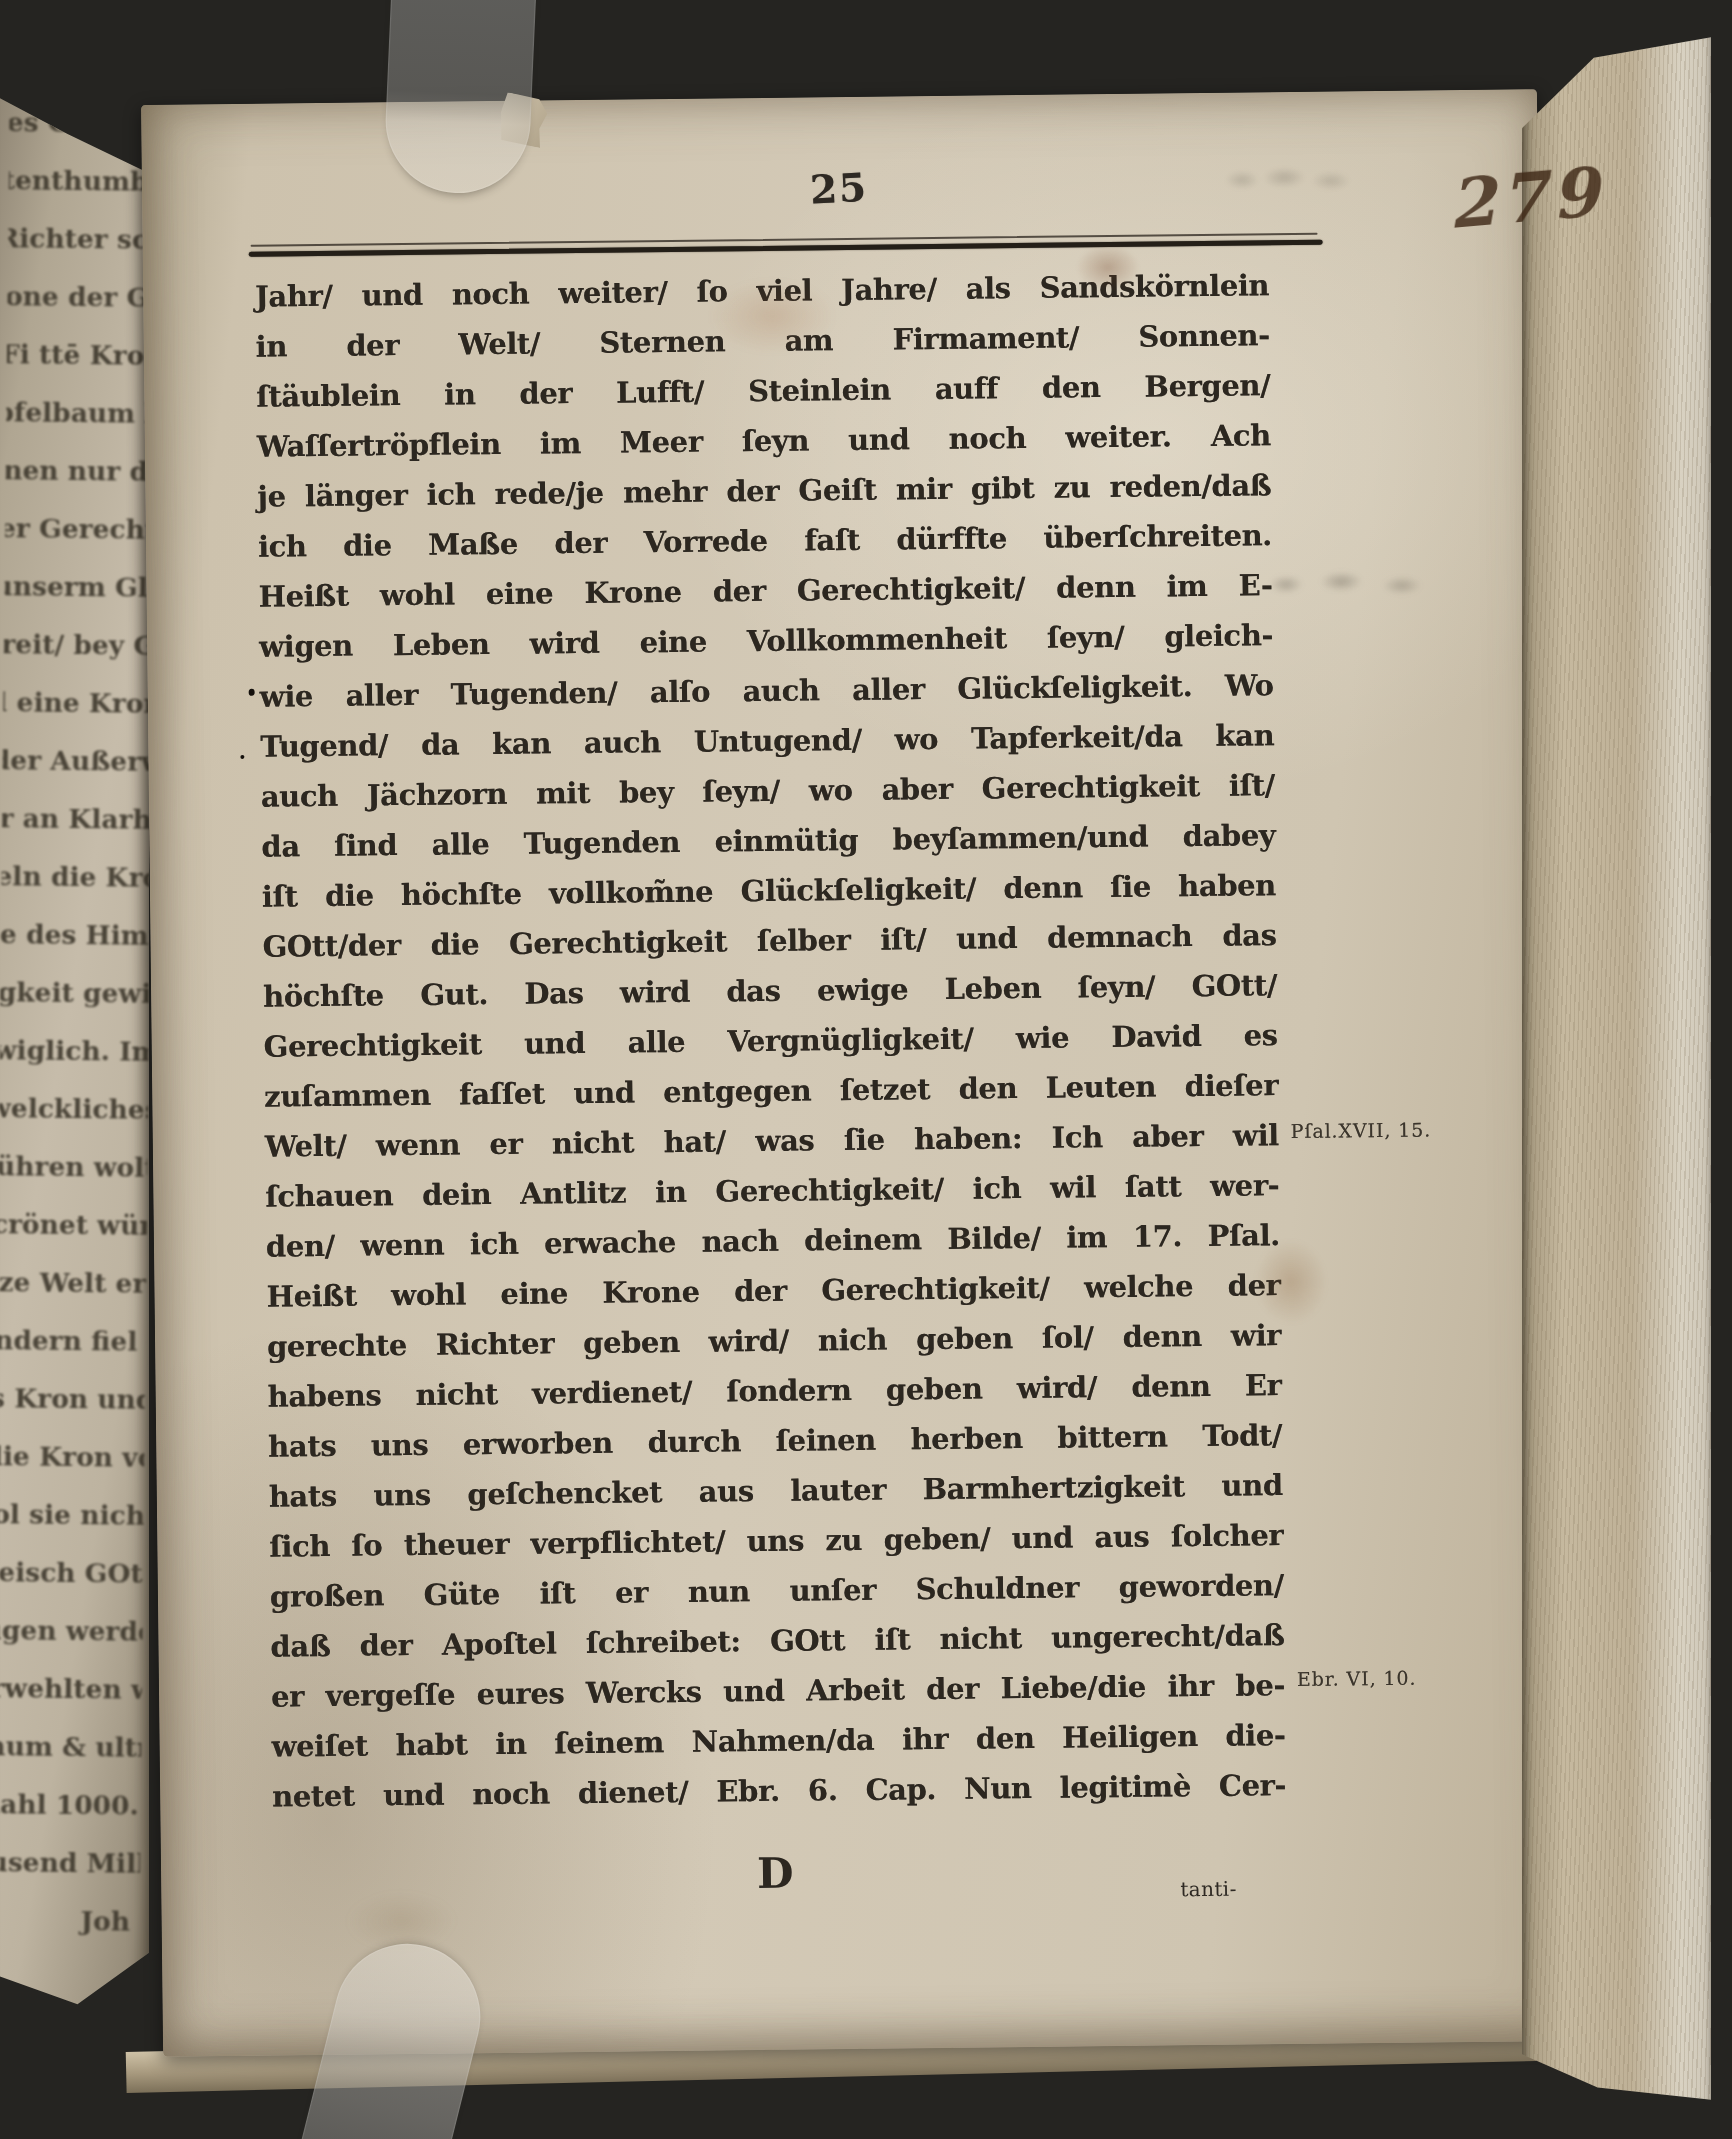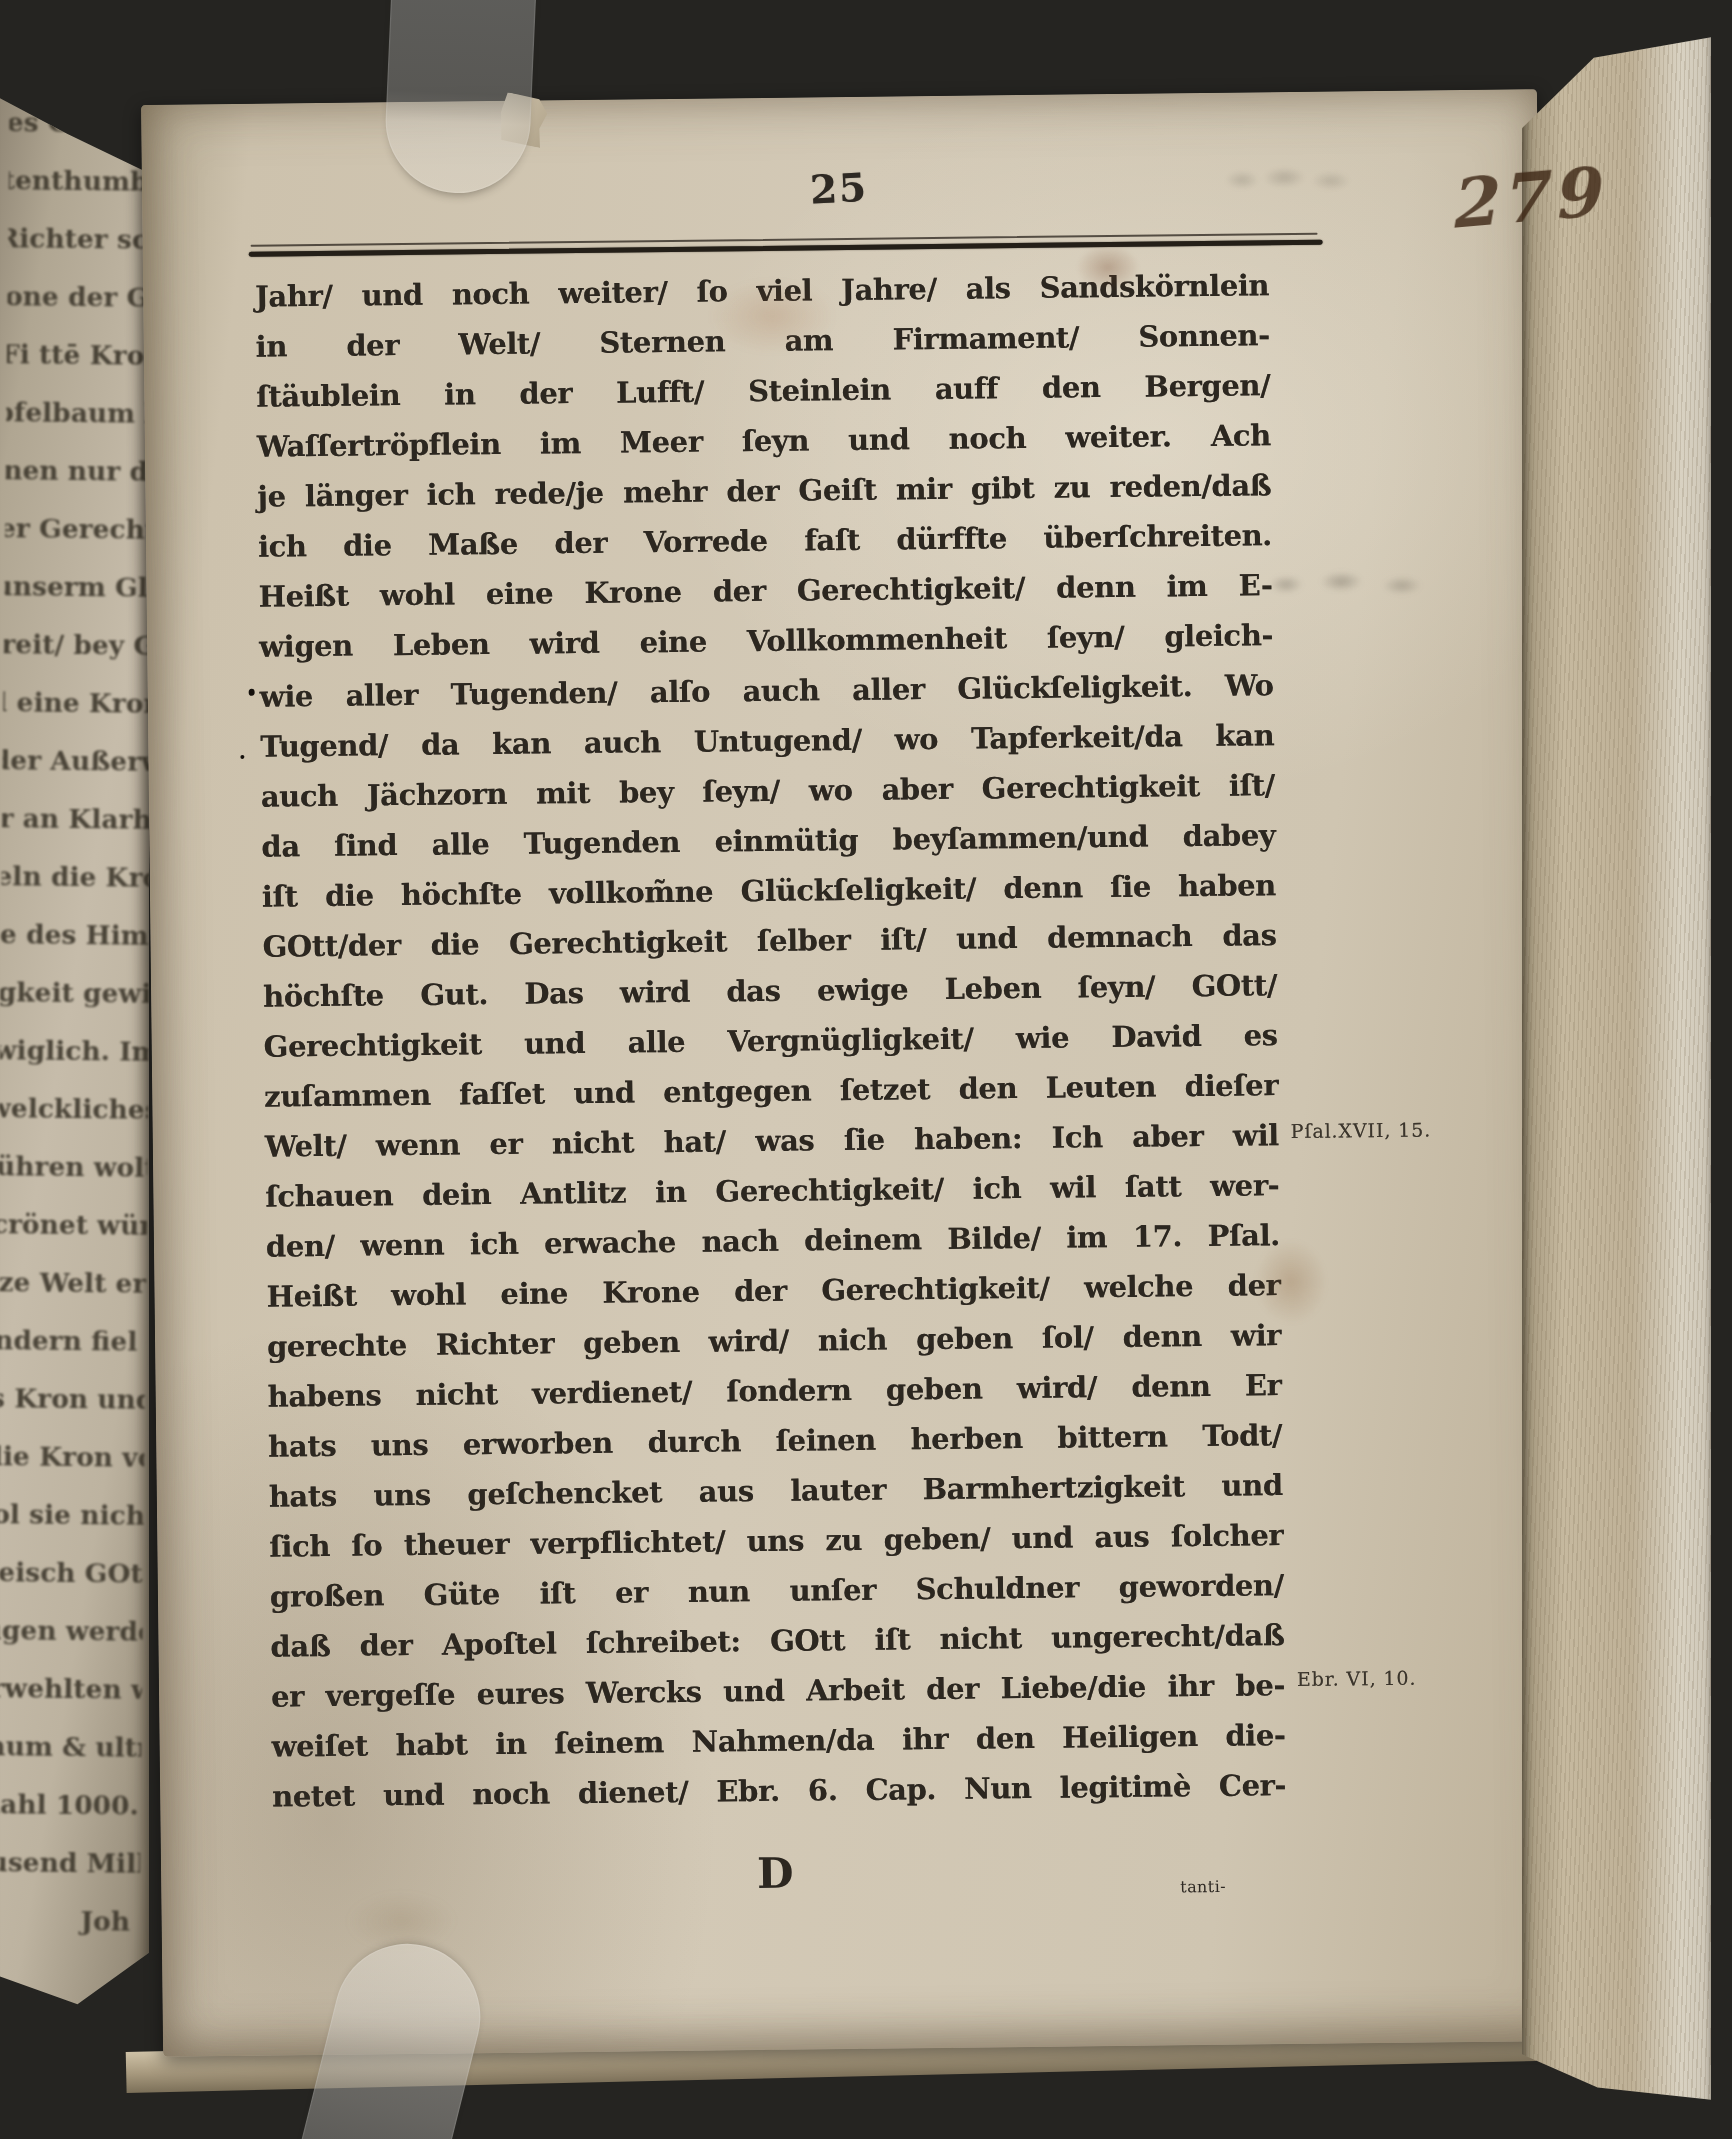--- a/index.html
+++ b/index.html
@@ -79,21 +79,21 @@
     text-shadow:0 0 0.4px rgba(59,53,44,.6);
   }
   .note-psalm{left:1138px;top:1028px;}
   .note-hebrews{left:1138px;top:1576px;}
   .signature-mark{
     position:absolute;left:596px;top:1751px;
     font-size:42px;font-weight:700;color:#2c2720;
   }
   .catchword{
     position:absolute;left:1019px;top:1784px;
-    font-size:16px;font-weight:400;color:#2e2923;letter-spacing:0.4px;
+    font-size:20px;font-weight:400;color:#2e2923;letter-spacing:0.4px;
   }
 
   
   .stain{position:absolute;border-radius:50%;pointer-events:none;}
   .stain-rust{left:565px;top:180px;width:128px;height:77px;
     background:radial-gradient(closest-side, rgba(150,90,48,.18), rgba(150,90,48,0));filter:blur(2.6px);}
   .stain-blot{left:933px;top:150px;width:64px;height:47px;
     background:radial-gradient(closest-side, rgba(110,62,34,.30), rgba(110,62,34,0));filter:blur(1.7px);}
   .stain-edge{left:1100px;top:1147px;width:73px;height:86px;
     background:radial-gradient(closest-side, rgba(130,86,44,.26), rgba(130,86,44,0));filter:blur(2.1px);}

